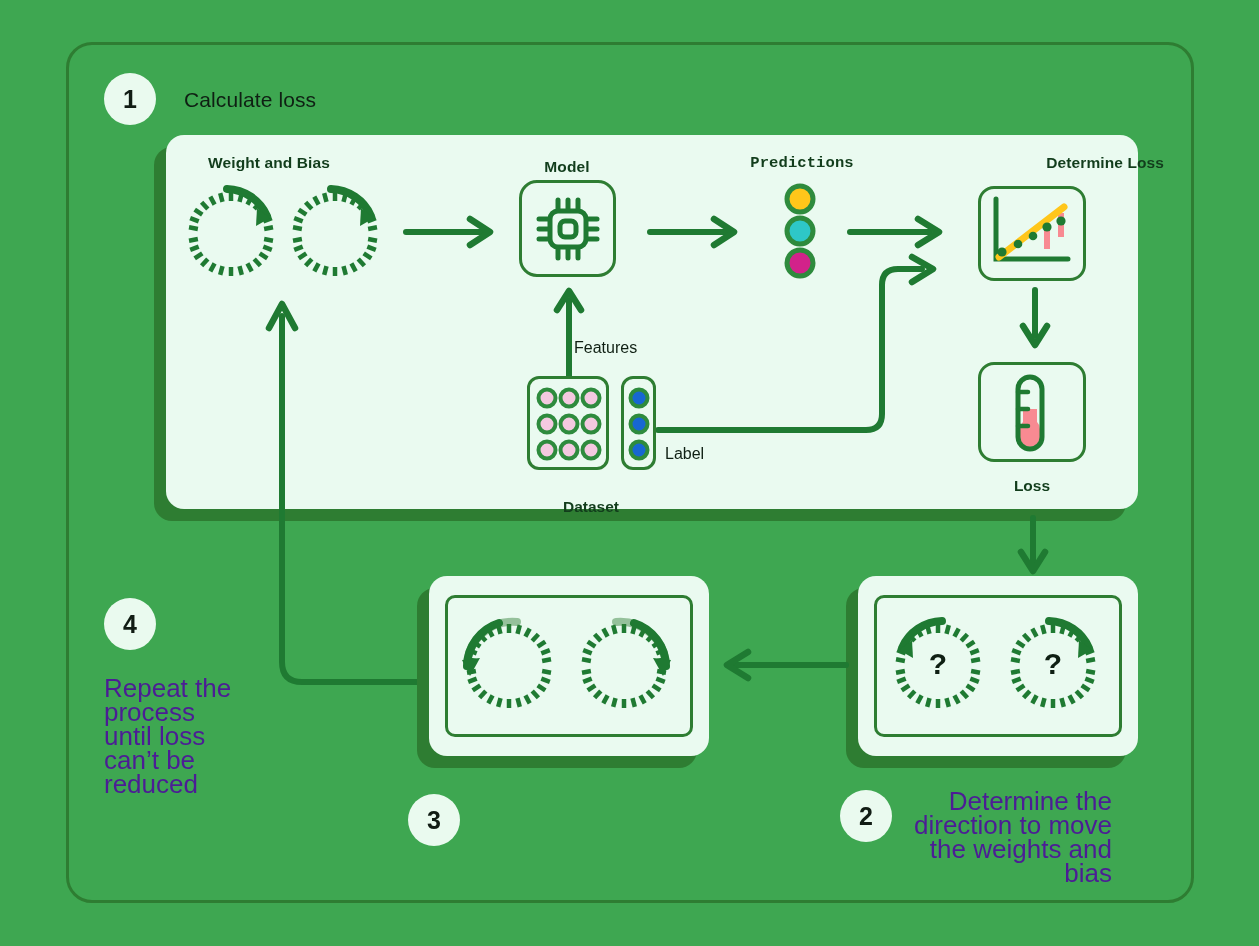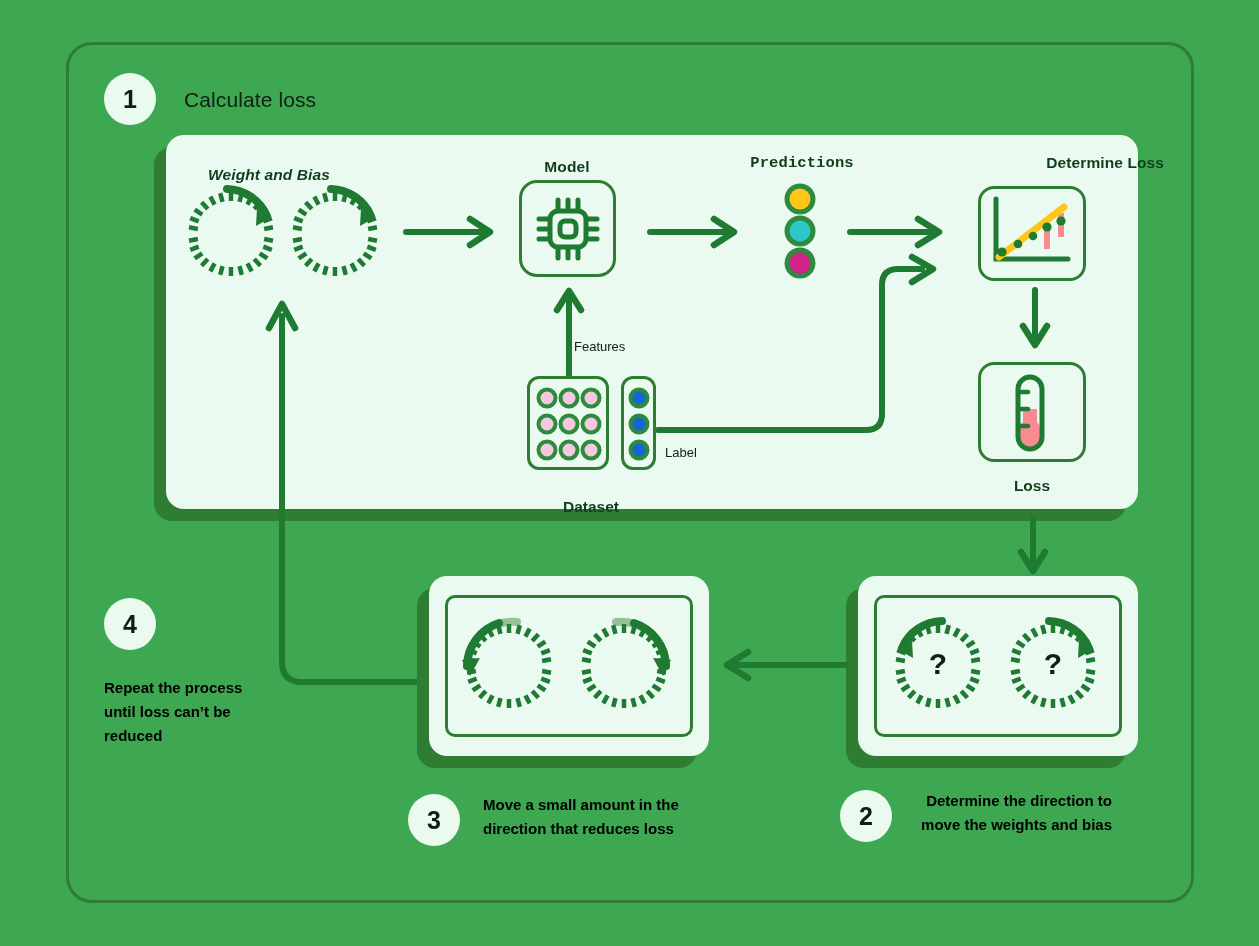--- a/index.html
+++ b/index.html
@@ -22,40 +22,40 @@
     position:absolute;width:52px;height:52px;border-radius:50%;
     background:#eafaef;color:#111c14;
     display:flex;align-items:center;justify-content:center;
     font-size:25px;font-weight:700;
   }
   .step-title{
     position:absolute;color:#0f1f13;font-size:21px;font-weight:400;
     letter-spacing:.1px;
   }
   .step-desc{
-    position:absolute;color:#000000;font-size:15px;line-height:24px;
-    font-weight:700;
+    position:absolute;color:#4c1d95;font-size:26px;line-height:24px;
+    font-weight:400;
   }
 
   
   .panel{
     position:absolute;background:#eafaf0;border-radius:18px;
     box-shadow:-12px 12px 0 0 #2e7d32;
   }
   .panel-inner{
     position:absolute;border:3px solid #2e7d32;border-radius:14px;
     box-sizing:border-box;background:#eafaf0;
   }
 
   .sec-title{
     position:absolute;color:#123d1c;font-size:15.5px;font-weight:700;
     text-align:center;letter-spacing:.1px;
   }
   .sub-label{
-    position:absolute;color:#0f1f13;font-size:13px;font-weight:400;
+    position:absolute;color:#0f1f13;font-size:16px;font-weight:400;
   }
   .sec-caption{
     position:absolute;color:#123d1c;font-size:15.5px;font-weight:700;
     text-align:center;
   }
 
   svg{display:block;overflow:visible;}
   .abs{position:absolute;}
 </style>
 </head>
@@ -65,21 +65,21 @@
 
   <div class="outer-frame"></div>
 
   <div class="badge" style="left:104px;top:73px;">
     <span>1</span>
   </div>
   <div class="step-title" style="left:176px;top:88px;margin-left:8px;">Calculate loss</div>
 
   <div class="panel" style="left:166px;top:135px;width:972px;height:374px;"></div>
 
-  <div class="sec-title" style="left:179px;top:166px;width:180px;font-style:italic;">Weight and Bias</div>
+  <div class="sec-title" style="left:179px;top:154px;width:180px;">Weight and Bias</div>
   <div class="sec-title" style="left:477px;top:158px;width:180px;">Model</div>
   <div class="sec-title" style="left:712px;top:154px;width:180px;font-family:Liberation Mono, monospace;">Predictions</div>
   <div class="sec-title" style="left:984px;top:154px;width:180px;text-align:right;">Determine Loss</div>
 
   <div class="abs" style="left:183px;top:186px;">
     <svg width="96" height="96" viewBox="0 0 96 96">
       <g stroke="#1f7a32" stroke-width="4.5" stroke-linecap="butt">
         <line x1="48" y1="6" x2="48" y2="15"></line>
         <line x1="58.8" y1="7.2" x2="56.5" y2="15.9"></line>
         <line x1="68.7" y1="10.7" x2="64.4" y2="18.6"></line>
@@ -448,20 +448,19 @@
       </g>
       <path d="M40 4 A 46 46 0 0 1 90 48" fill="none" stroke="#2e7d32" stroke-width="8" stroke-linecap="round" opacity="0.45"></path>
       <path d="M58 5 A 46 46 0 0 1 90 48" fill="none" stroke="#1f7a32" stroke-width="8" stroke-linecap="round"></path>
       <path d="M81 40 L91 58 L99 42 Z" fill="#1f7a32" transform="translate(-4,0)"></path>
     </svg>
   </div>
 
   <div class="badge" style="left:408px;top:794px;">
     <span>3</span>
   </div>
-  <div class="step-desc" style="left:483px;top:793px;width:230px;">Move a small amount in the direction that reduces loss</div>
 
   <div class="badge" style="left:104px;top:598px;">
     <span>4</span>
   </div>
   <div class="step-desc" style="left:104px;top:676px;width:140px;">Repeat the process until loss can’t be reduced</div>
 
 </div>
 
 </body></html>

